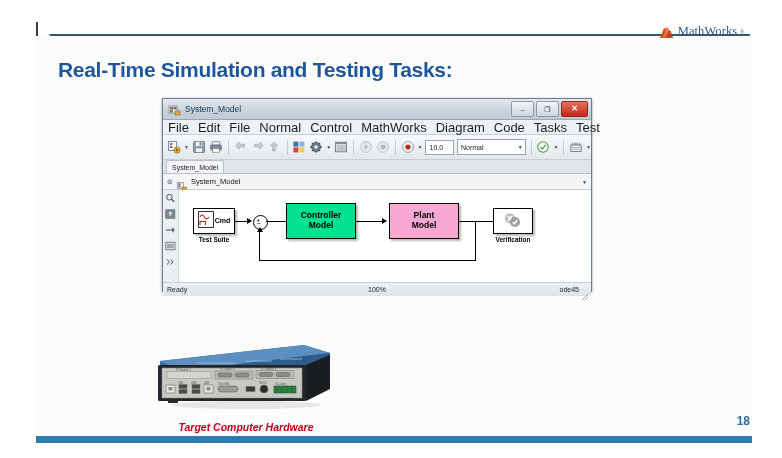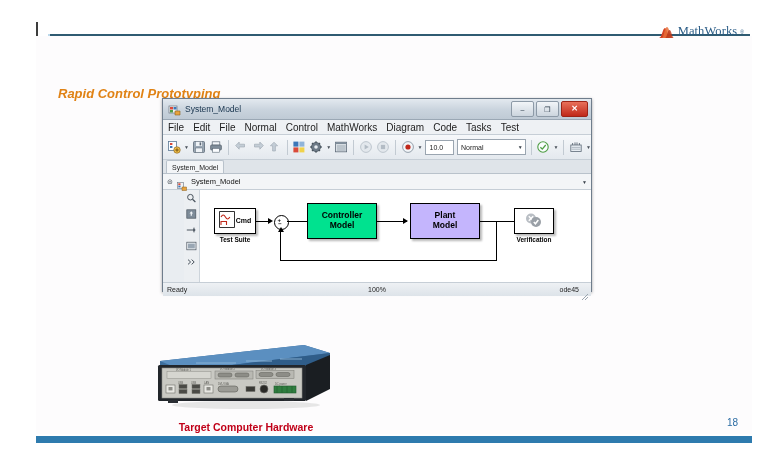--- a/index.html
+++ b/index.html
@@ -36,21 +36,21 @@
   .wbtns{position:absolute;right:3px;top:2px;display:flex;gap:2px;}
   .wbtn{width:21px;height:14px;border:1px solid #8d9aa7;border-radius:2px;
     background:linear-gradient(#f2f5f8,#ccd5de);position:relative;}
   .wbtn.close{background:linear-gradient(#e8705a,#c0291a);border-color:#9c2417;width:25px;}
   .wbtn i{position:absolute;left:50%;top:50%;transform:translate(-50%,-50%);
     font-style:normal;font-size:7px;color:#2a3a48;line-height:1;}
   .wbtn.close i{color:#fff;font-size:8px;font-weight:bold;}
 
   .menubar{height:14px;background:#eef1f4;border-bottom:1px solid #c6ced6;
     display:flex;align-items:center;padding-left:5px;gap:9px;}
-  .menu-item{font-size:10px;color:#1d1d1d;cursor:default;}
+  .menu-item{font-size:13px;color:#1d1d1d;cursor:default;}
 
   .toolbar{height:24px;background:linear-gradient(#f6f8fa,#e4e9ee);
     border-bottom:1px solid #c6ced6;display:flex;align-items:center;padding-left:4px;gap:3px;}
   .tb{width:17px;height:17px;border-radius:2px;position:relative;display:flex;align-items:center;justify-content:center;}
   .tb svg{display:block;}
   .tb-caret{width:7px;height:17px;display:flex;align-items:center;justify-content:center;
     font-size:5px;color:#49515a;}
   .tb-sep{width:1px;height:15px;background:#c2cad2;margin:0 2px;}
   .simtime{width:36px;height:13px;border:1px solid #9aa5b0;background:#fff;
     font-size:7px;color:#222;display:flex;align-items:center;padding-left:3px;}
@@ -61,54 +61,54 @@
   .tabstrip{height:13px;background:#dfe4e9;border-bottom:1px solid #b9c2cb;display:flex;align-items:flex-end;padding-left:3px;}
   .tab{height:12px;background:#f3f5f7;border:1px solid #b9c2cb;border-bottom:none;
     font-size:7px;color:#1d1d1d;display:flex;align-items:center;padding:0 5px;border-radius:2px 2px 0 0;}
 
   .crumbbar{height:15px;background:#f3f5f7;border-bottom:1px solid #c6ced6;display:flex;align-items:center;padding-left:4px;gap:4px;position:relative;}
   .crumb-back{font-size:7px;color:#4a5259;}
   .crumb-ico{width:10px;height:9px;position:relative;}
   .crumb-text{font-size:7.5px;color:#111;}
   .crumb-arr{position:absolute;right:4px;font-size:5px;color:#3a424b;}
 
-  .canvas-wrap{height:92px;display:flex;background:#ffffff;margin-left:21px;}
+  .canvas-wrap{height:92px;display:flex;background:#ffffff;}
   .sidebar{width:15px;background:#eceff2;border-right:1px solid #cdd4db;
     display:flex;flex-direction:column;align-items:center;padding-top:3px;gap:6px;}
   .sb{width:11px;height:10px;position:relative;display:flex;align-items:center;justify-content:center;}
   .canvas{flex:1;position:relative;background:#ffffff;}
 
   .statusbar{height:13px;background:linear-gradient(#eef1f4,#dde3e9);border-top:1px solid #c6ced6;
     display:flex;align-items:center;position:relative;}
   .st-left{font-size:7px;color:#1d1d1d;margin-left:4px;}
   .st-mid{position:absolute;left:50%;transform:translateX(-50%);font-size:7px;color:#1d1d1d;}
   .st-right{position:absolute;right:12px;font-size:7px;color:#1d1d1d;}
   .st-grip{position:absolute;right:2px;bottom:1px;width:8px;height:8px;}
 
   
   .blk{position:absolute;box-sizing:border-box;display:flex;align-items:center;justify-content:center;
     text-align:center;font-size:8.5px;font-weight:bold;color:#000;line-height:1.15;
     border:1px solid #000;box-shadow:2px 2px 2px rgba(0,0,0,.28);}
   .blk.ctrl{background:#00e28f;}
-  .blk.plant{background:#c4b5fd;}
+  .blk.plant{background:#f9a8d4;}
   .blk.white{background:#ffffff;}
   .blk-caption{position:absolute;font-size:6.5px;font-weight:bold;color:#000;text-align:center;}
   .wire{position:absolute;background:#000;}
   .sum{position:absolute;width:13px;height:13px;border:1.3px solid #000;border-radius:50%;background:#fff;}
   .sum span{position:absolute;font-size:6px;font-weight:bold;line-height:1;color:#000;}
   .arrow{position:absolute;width:0;height:0;border-style:solid;}
   .arrow.right{border-width:3px 0 3px 5px;border-color:transparent transparent transparent #000;}
   .arrow.up{border-width:0 3px 5px 3px;border-color:transparent transparent #000 transparent;}
 
   
   .hw{position:absolute;left:118px;top:305px;width:180px;height:68px;}
   .hw-caption{position:absolute;left:110px;top:385px;width:200px;text-align:center;
-    font-size:10.5px;font-weight:bold;color:#c00018;}
-
-  .pagenum{position:absolute;right:14px;bottom:6px;font-size:10px;font-weight:normal;color:#2b6ca3;}
+    font-size:10.5px;font-weight:bold;font-style:italic;color:#c00018;}
+
+  .pagenum{position:absolute;right:2px;bottom:6px;font-size:12px;font-weight:bold;color:#2b6ca3;}
 </style>
 </head>
 <body>
 
 <div class="slide-frame">
 
   <div class="left-rule"></div>
   <div class="top-rule-soft"></div>
   <div class="top-rule"></div>
   <div class="bottom-bar"></div>
@@ -120,21 +120,21 @@
         <svg width="17" height="13" viewBox="0 0 17 13">
           <path d="M1 12 C4 12 4.5 2 7 2 C9 2 9.5 12 12 12 Z" fill="#d34426"></path>
           <path d="M4 12 C6 12 6.5 1 9 1 C11.5 1 12 12 15 12 Z" fill="#e8703a" opacity="0.85"></path>
           <path d="M7 12 C9 12 9.5 4 11.5 4 C13.5 4 14 12 16 12 Z" fill="#b93418" opacity="0.8"></path>
         </svg>
       </div>
       <span class="logo-text">MathWorks</span>
       <span class="logo-tm">®</span>
     </div>
 
-    <div class="subtitle">Rapid Control Prototyping</div>
+    <div class="title">Real-Time Simulation and Testing Tasks:</div>
 
     <div class="simwin">
 
       <div class="titlebar">
         <div class="titlebar-icon">
           <svg width="13" height="13" viewBox="0 0 13 13">
             <rect x="1" y="2" width="8" height="7" fill="#f2f2f2" stroke="#6b7580" stroke-width="0.7"></rect>
             <rect x="2" y="3" width="3" height="2.5" fill="#d94a3a"></rect>
             <rect x="5.5" y="3" width="3" height="2.5" fill="#3c77b8"></rect>
             <rect x="2" y="6" width="3" height="2.5" fill="#4f9e45"></rect>

